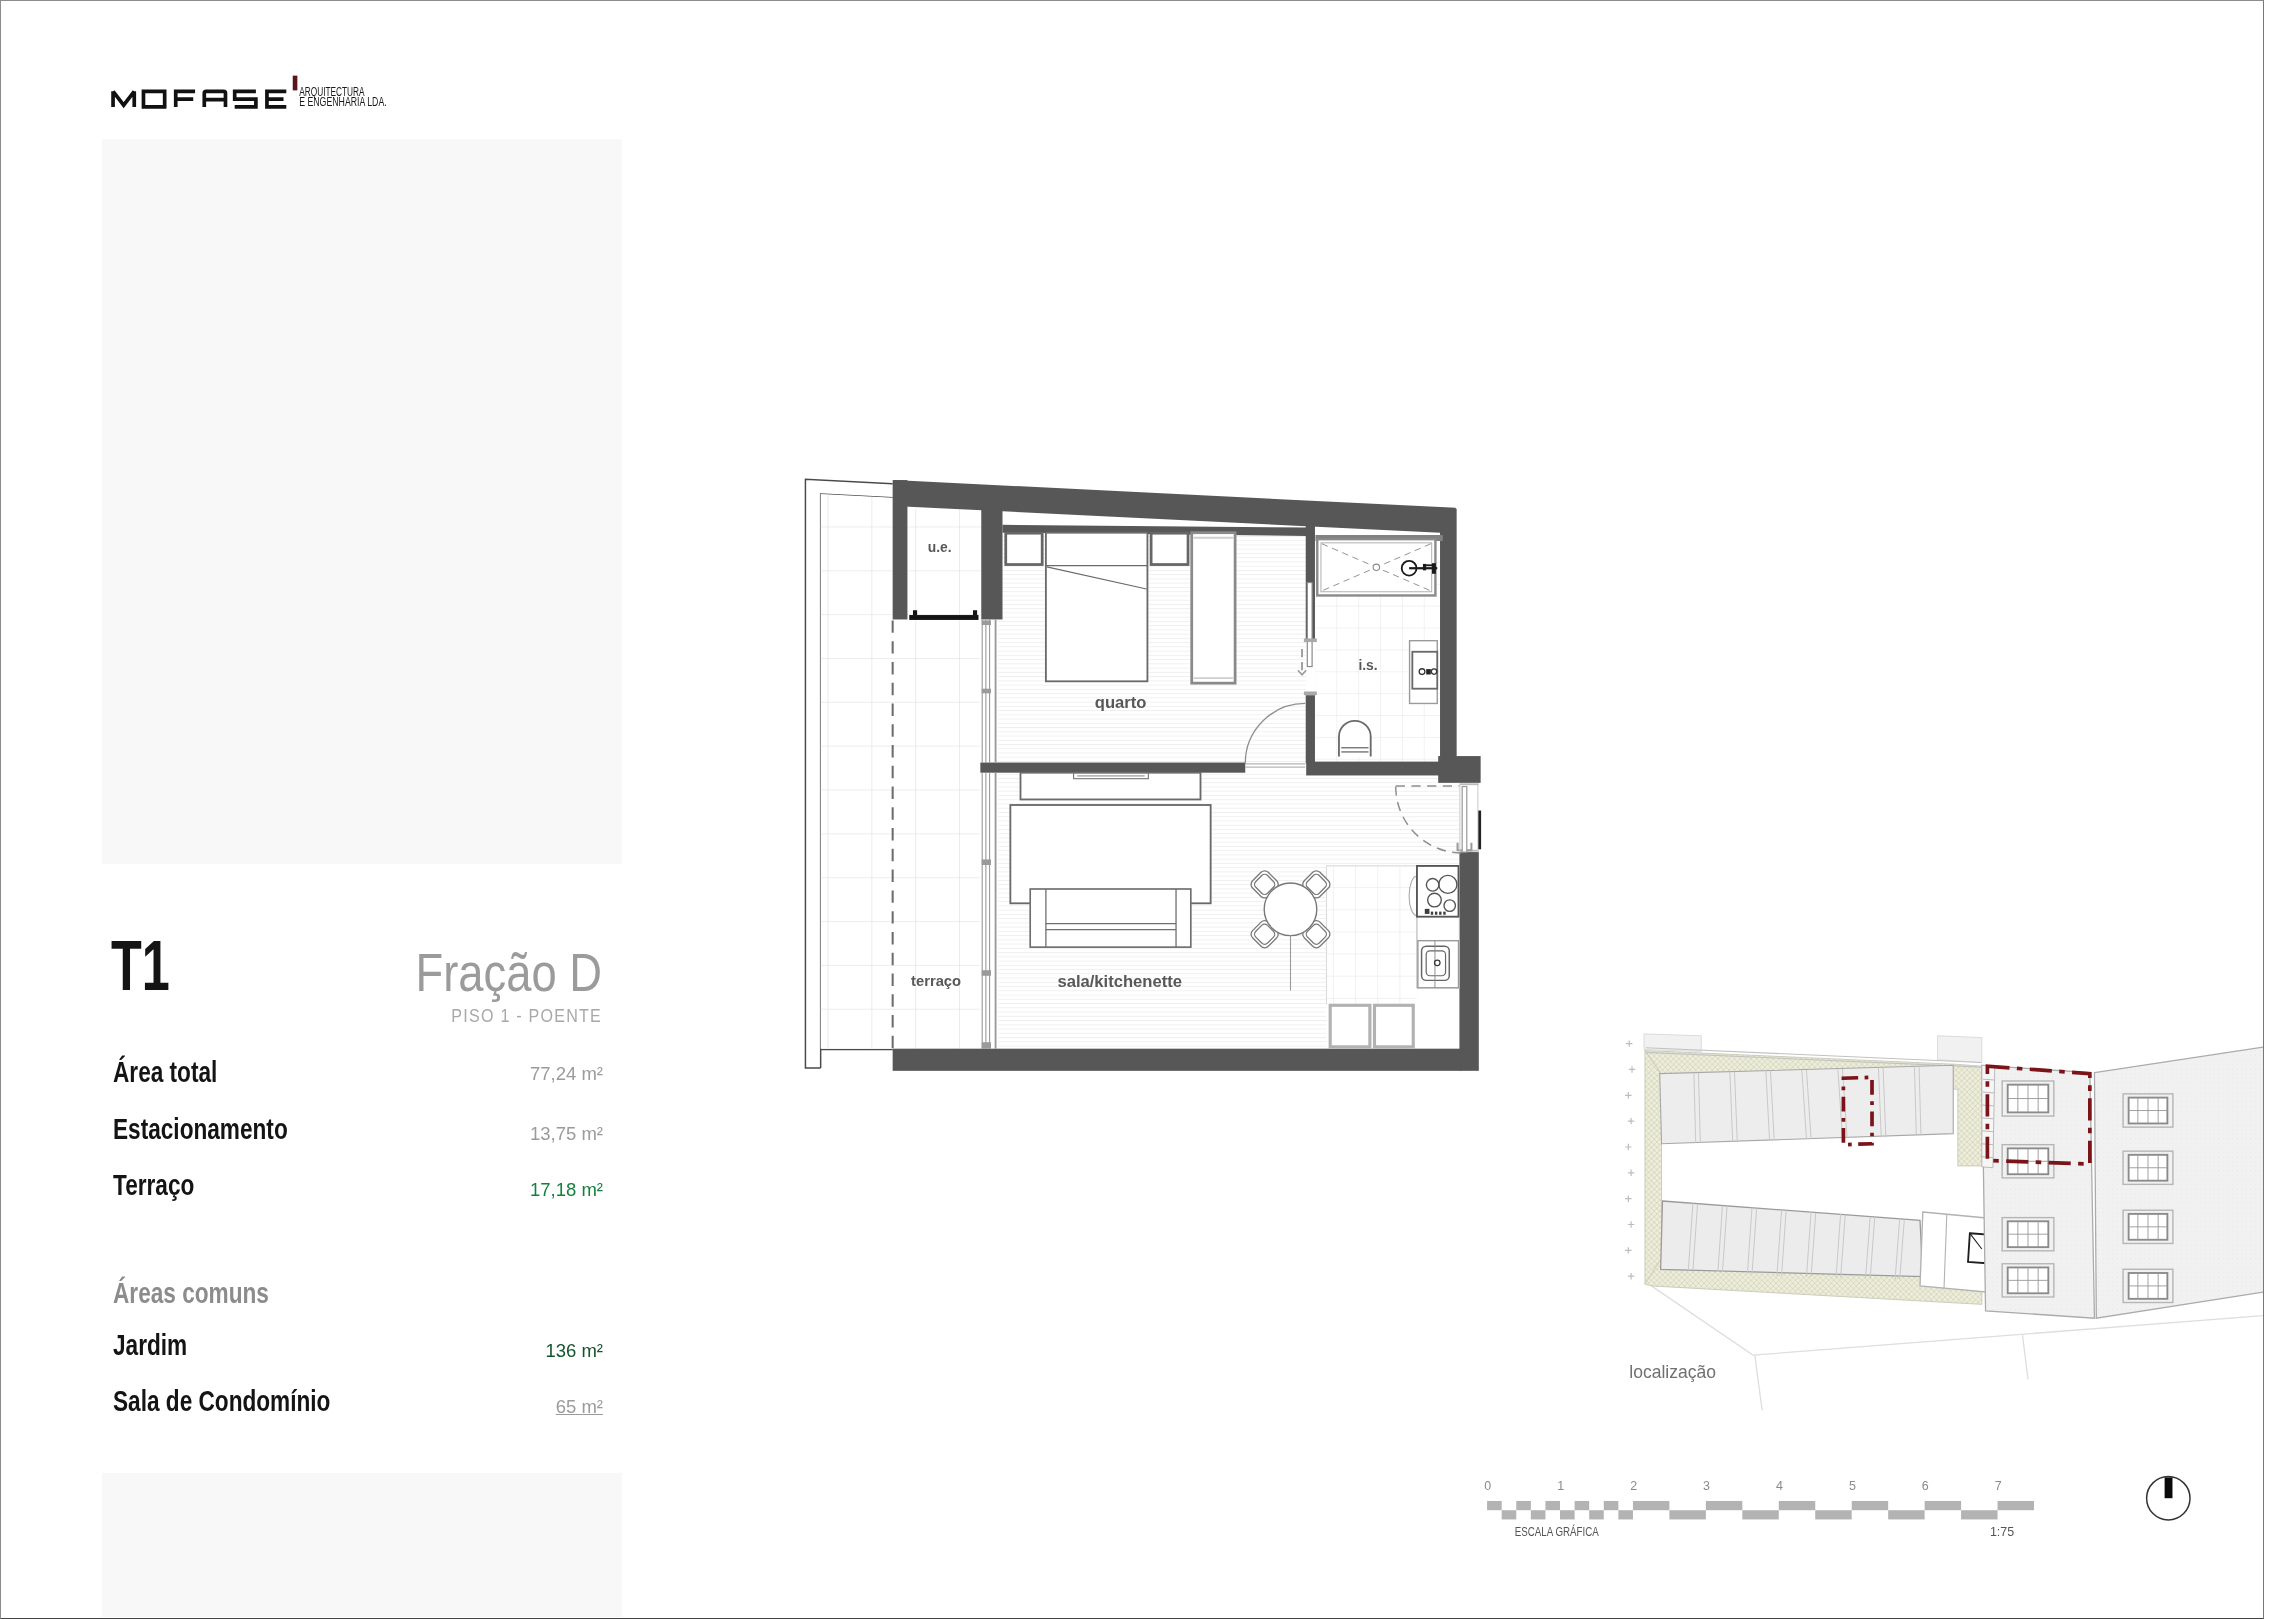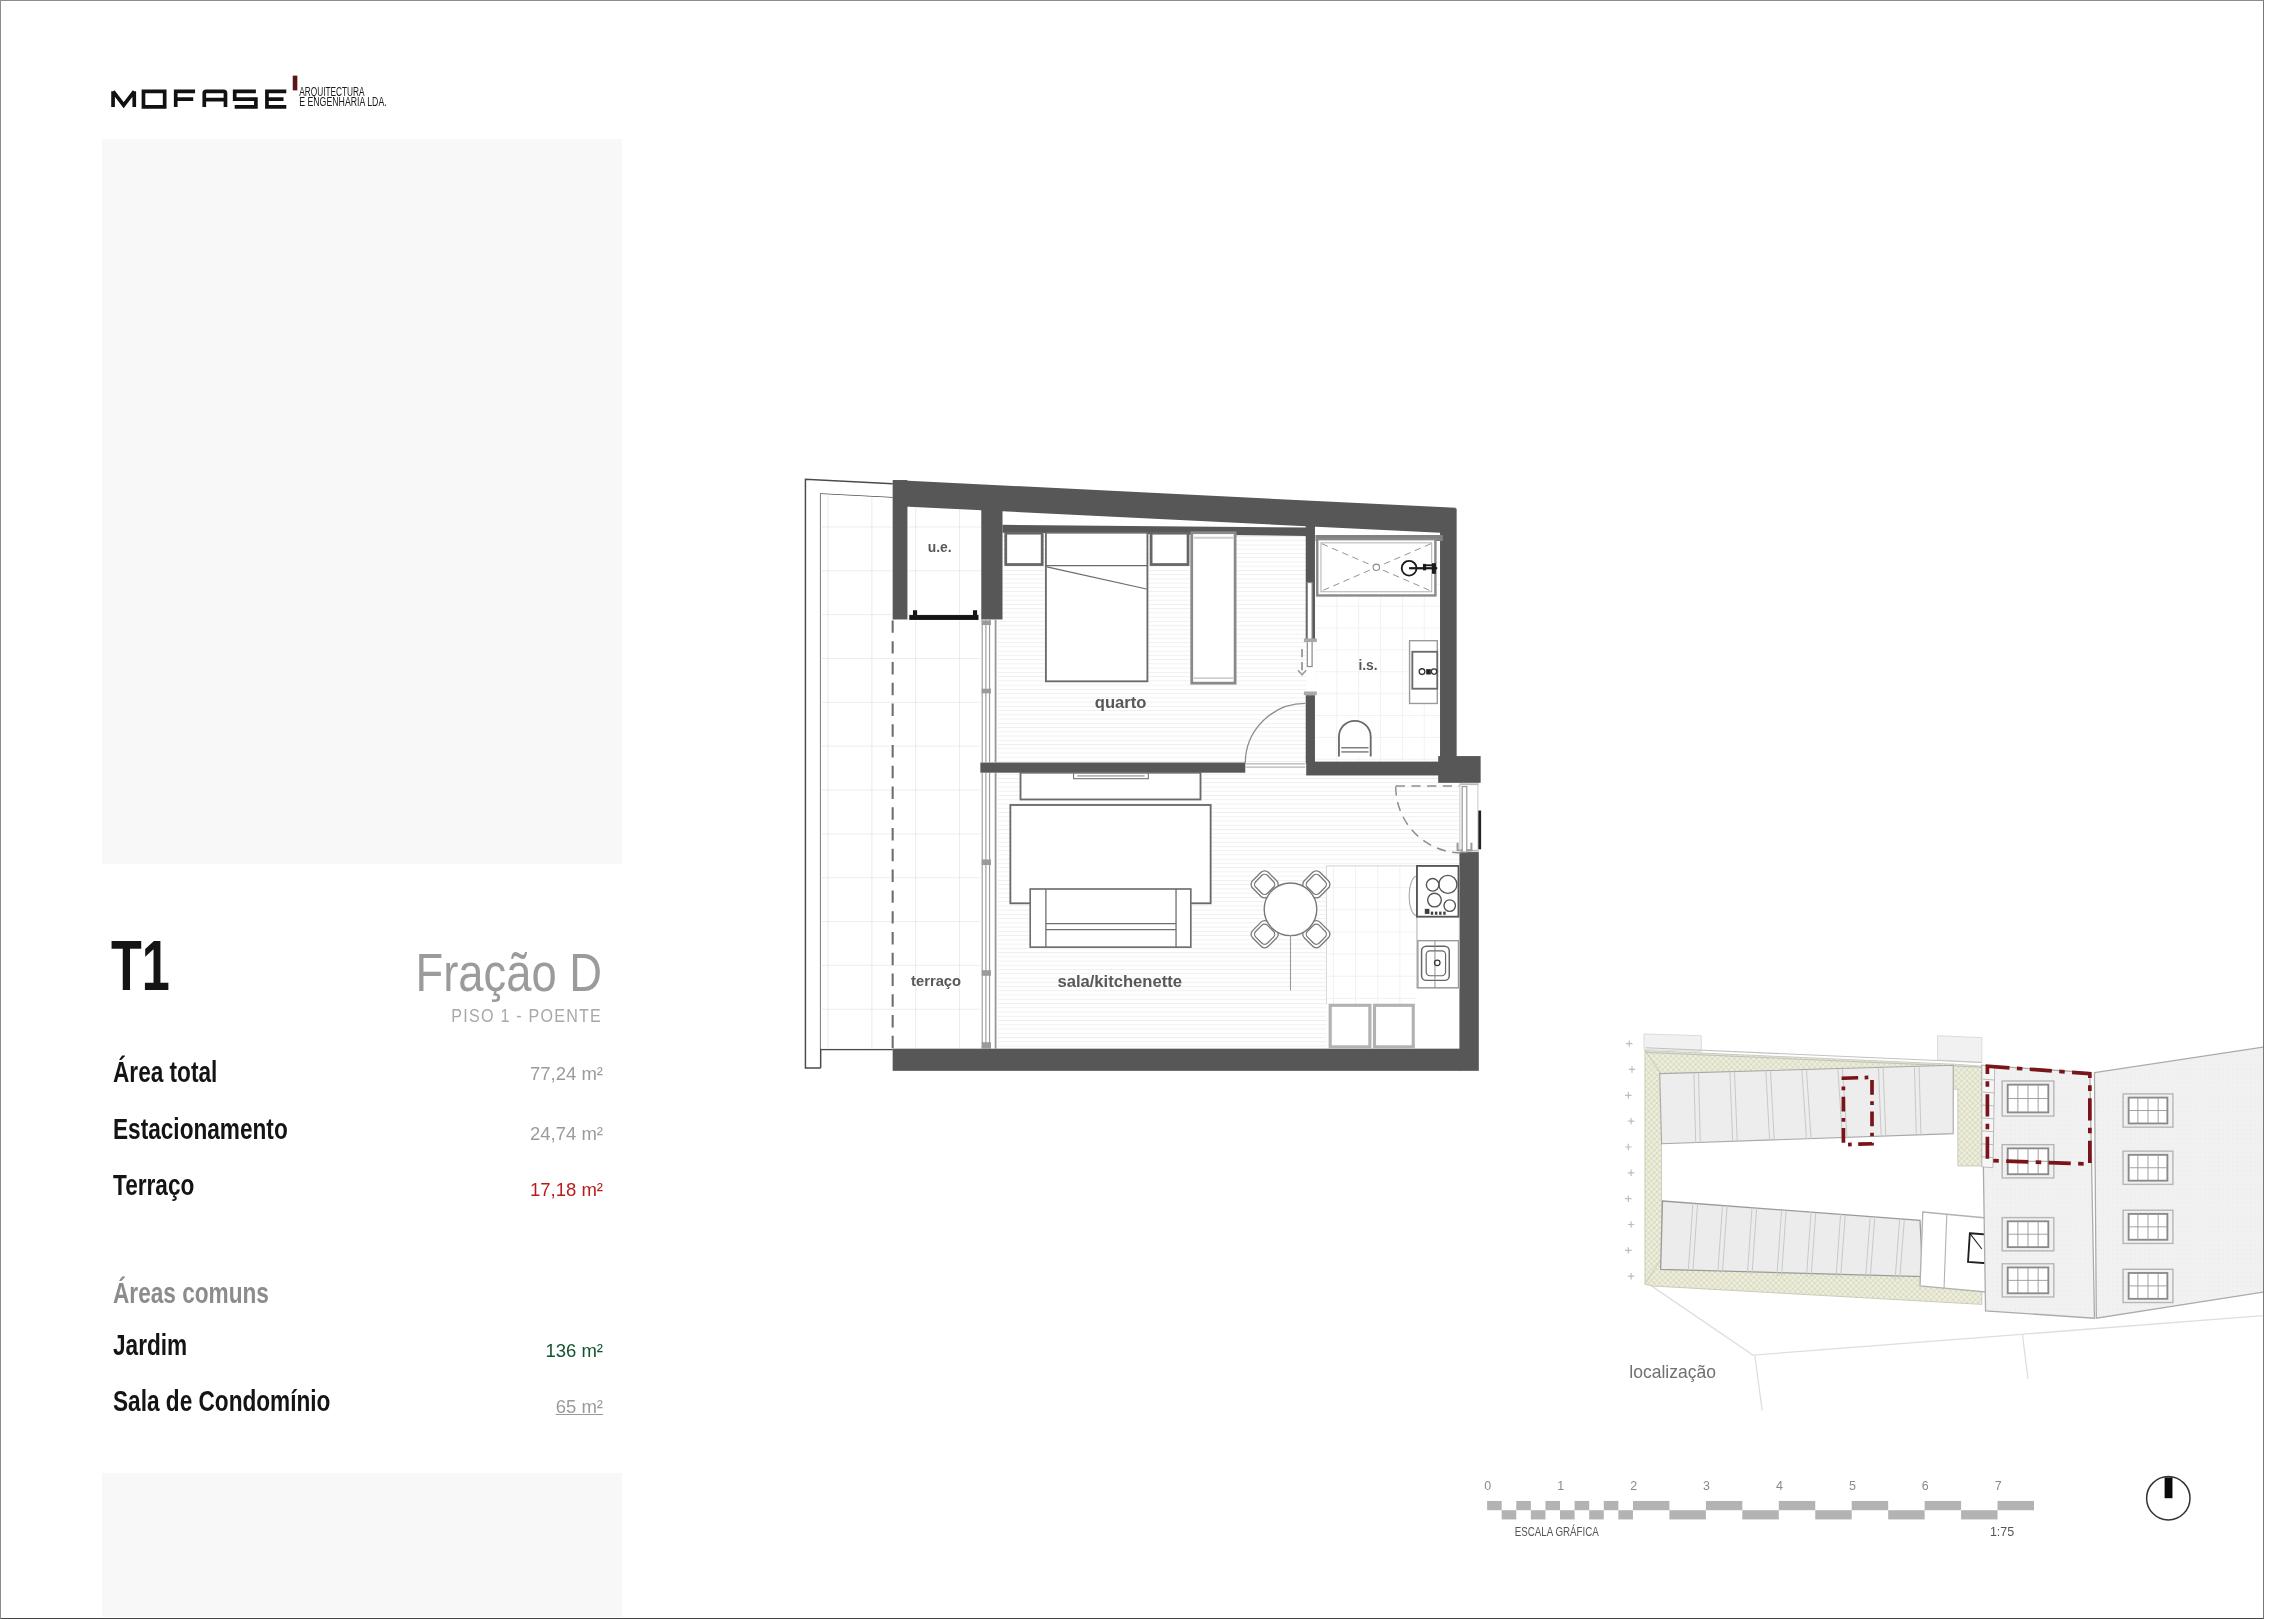--- a/index.html
+++ b/index.html
@@ -38,24 +38,24 @@
 <div class="abs" style="left:110px;top:925px;font-size:70px;font-weight:bold;color:#141414;transform:scaleX(0.72);transform-origin:0 0;">T1</div>
 
 <div class="abs" style="left:269px;top:940px;width:332px;text-align:right;font-size:54px;color:#9b9b9b;transform:scaleX(0.84);transform-origin:100% 0;">Fração D</div>
 
 <div class="abs" style="left:269px;top:1004px;width:332px;text-align:right;font-size:18.5px;letter-spacing:1.4px;color:#a8a8a8;transform:scaleX(0.87);transform-origin:100% 0;">PISO 1 - POENTE</div>
 
 <div class="abs" style="left:112px;top:1055px;font-size:29px;font-weight:bold;color:#141414;transform:scaleX(0.78);transform-origin:0 0;">Área total</div>
 <div class="abs" style="left:325px;top:1062px;width:277px;text-align:right;font-size:18.5px;color:#9b9b9b;">77,24 m²</div>
 
 <div class="abs" style="left:112px;top:1112px;font-size:29px;font-weight:bold;color:#141414;transform:scaleX(0.78);transform-origin:0 0;">Estacionamento</div>
-<div class="abs" style="left:325px;top:1122px;width:277px;text-align:right;font-size:18.5px;color:#9b9b9b;">24,74 m²</div>
+<div class="abs" style="left:325px;top:1122px;width:277px;text-align:right;font-size:18.5px;color:#9b9b9b;">13,75 m²</div>
 
 <div class="abs" style="left:112px;top:1168px;font-size:29px;font-weight:bold;color:#141414;transform:scaleX(0.78);transform-origin:0 0;">Terraço</div>
-<div class="abs" style="left:325px;top:1178px;width:277px;text-align:right;font-size:18.5px;color:#b91c1c;">17,18 m²</div>
+<div class="abs" style="left:325px;top:1178px;width:277px;text-align:right;font-size:18.5px;color:#15803d;">17,18 m²</div>
 
 <div class="abs" style="left:112px;top:1276px;font-size:29px;font-weight:bold;color:#8c8c8c;transform:scaleX(0.78);transform-origin:0 0;">Áreas comuns</div>
 
 <div class="abs" style="left:112px;top:1328px;font-size:29px;font-weight:bold;color:#141414;transform:scaleX(0.78);transform-origin:0 0;">Jardim</div>
 <div class="abs" style="left:325px;top:1339px;width:277px;text-align:right;font-size:18.5px;color:#14532d;">136 m²</div>
 
 <div class="abs" style="left:112px;top:1384px;font-size:29px;font-weight:bold;color:#141414;transform:scaleX(0.78);transform-origin:0 0;">Sala de Condomínio</div>
 <div class="abs" style="left:325px;top:1395px;width:277px;text-align:right;font-size:18.5px;color:#9b9b9b;text-decoration:underline;">65 m²</div>
 
 <svg class="abs" style="left:0;top:0;" width="2291" height="1620" viewBox="0 0 2482 1755">

